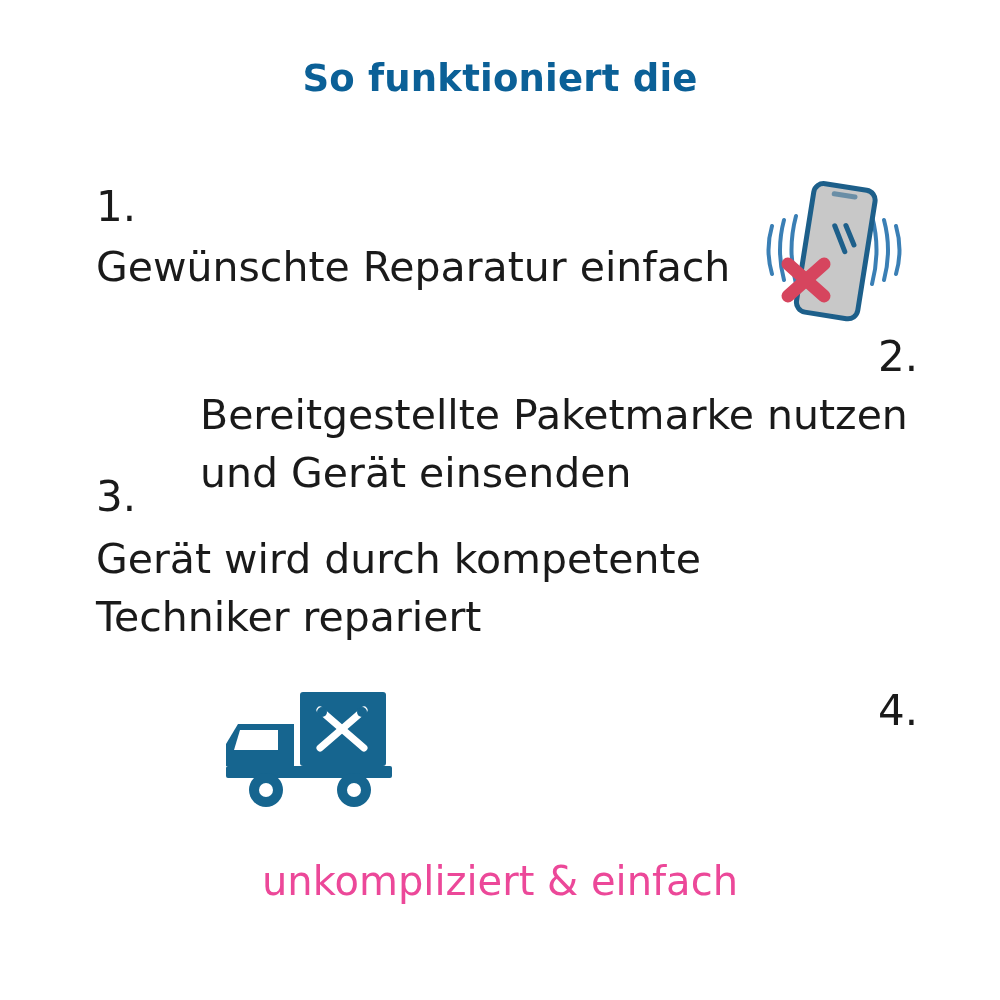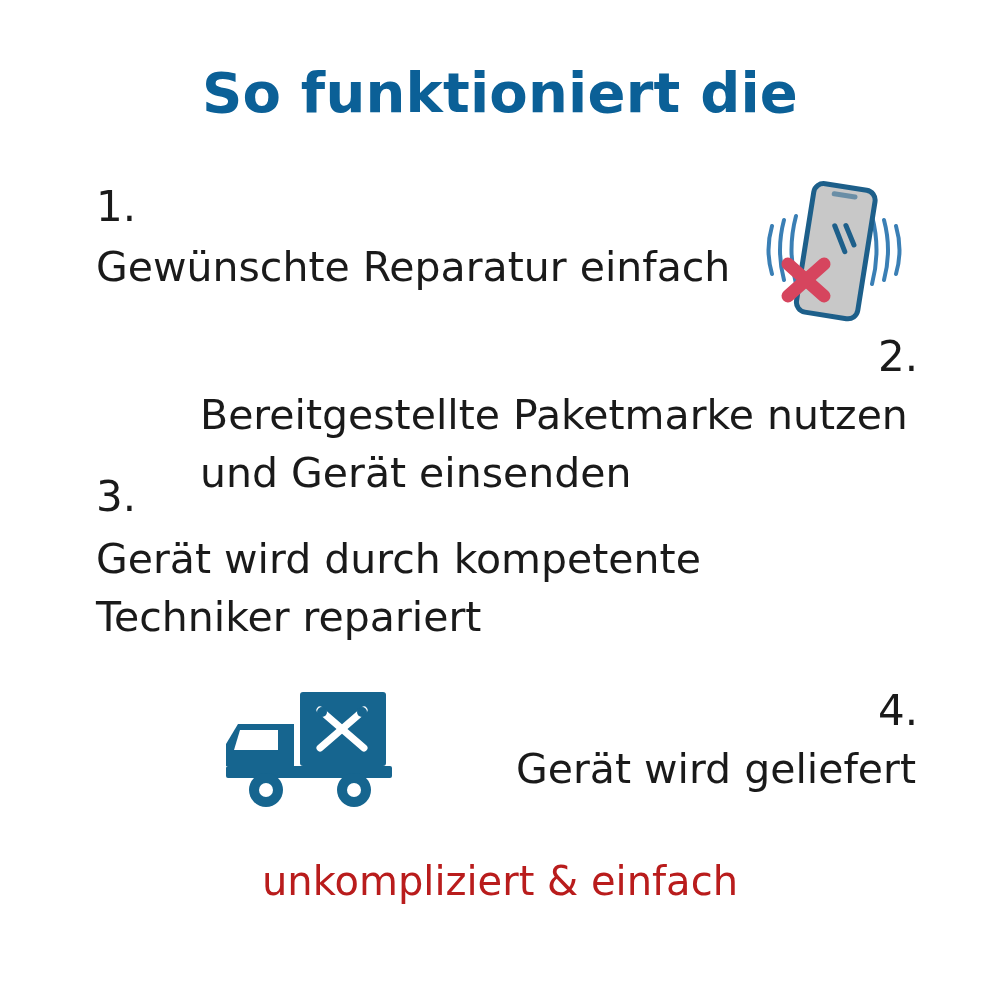--- a/index.html
+++ b/index.html
@@ -23,21 +23,21 @@
 
   
   .title {
     position: absolute;
     left: 0;
     top: 52px;
     width: 1000px;
     text-align: center;
     color: #0b6097;
     font-weight: bold;
-    font-size: 56px;
+    font-size: 37px;
     line-height: 1.45;
     letter-spacing: 0.2px;
   }
   .title .line {
     display: block;
   }
 
   
   .step-num {
     position: absolute;
@@ -64,21 +64,21 @@
   .text4 { left: 440px; top: 740px; width: 476px; text-align: right; }
 
   
   .footer {
     position: absolute;
     left: 0;
     top: 858px;
     width: 1000px;
     text-align: center;
     font-size: 40px;
-    color: #b91c1c;
+    color: #ec4899;
   }
 
   
   .ill-phone {
     position: absolute;
     left: 744px;
     top: 168px;
     width: 180px;
     height: 180px;
   }
@@ -165,17 +165,16 @@
         <path d="M142 20 L98 58"></path>
       </g>
       <g fill="#16658f">
         <circle cx="100" cy="22" r="5"></circle>
         <circle cx="140" cy="22" r="5"></circle>
       </g>
     </svg>
   </div>
 
   <div class="step-num num4">4.</div>
-  <div class="step-text text4">Gerät wird geliefert</div>
 
   <div class="footer">unkompliziert &amp; einfach</div>
 
 </div>
 
 </body></html>

